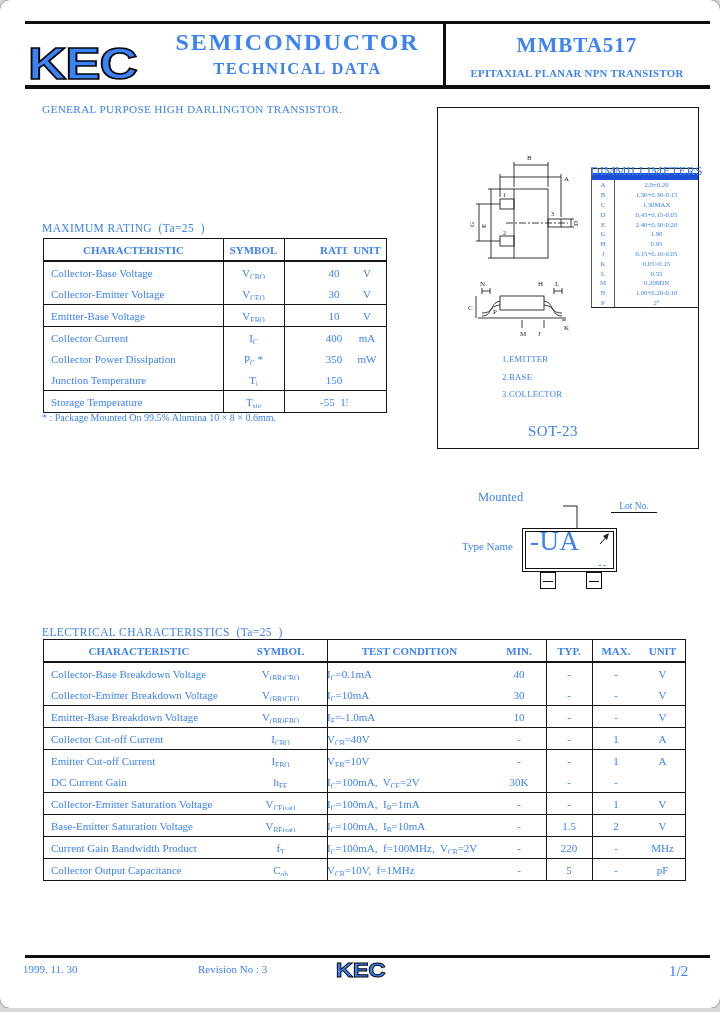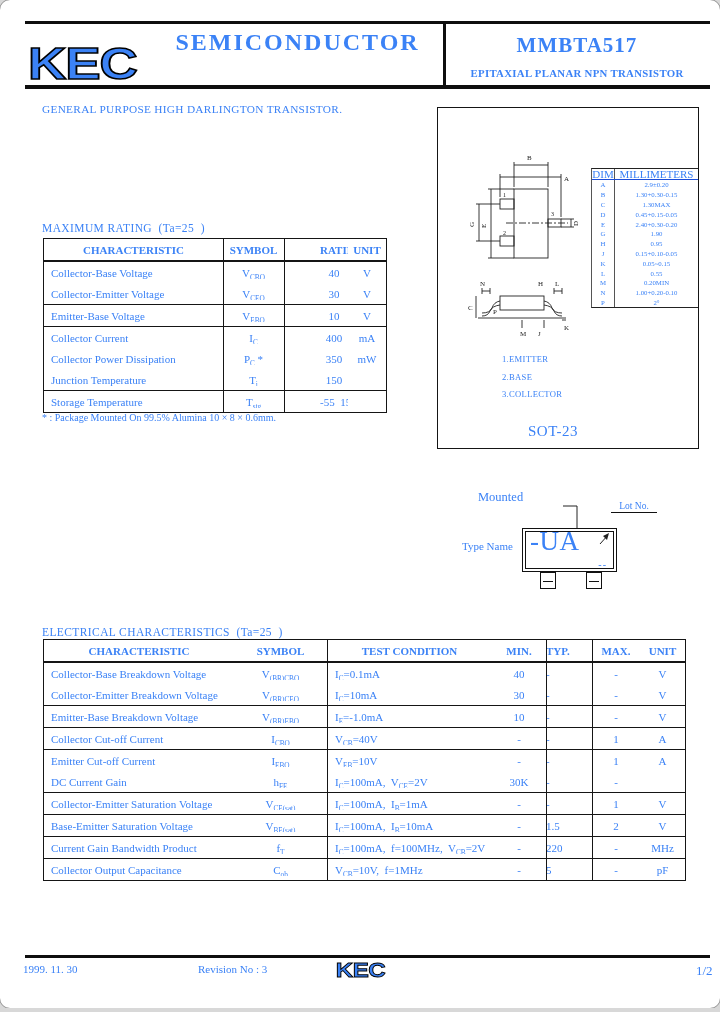--- a/index.html
+++ b/index.html
@@ -24,32 +24,32 @@
   .cell{box-sizing:border-box;overflow:hidden;white-space:pre;}
   .ctr{text-align:center;}
   
   .mc1{width:179px;padding-left:7px;}
   .mc2{width:61px;text-align:center;}
   .mc3{width:64px;text-align:center;padding-left:36px;}
   .mc4{flex:1;text-align:center;}
   
   .ec-char{width:190px;padding-left:7px;}
   .ec-sym{width:93px;text-align:center;}
-  .ec-cond{width:165px;padding-left:8px;}
+  .ec-cond{width:165px;}
   .ec-min{width:54px;text-align:center;}
-  .ec-typ{width:46px;}
+  .ec-typ{width:46px;text-align:center;}
   .ec-max{width:48px;text-align:center;}
   .ec-unit{flex:1;text-align:center;}
   .hd{padding-left:0;text-align:center;}
   
   .pkgbox{position:absolute;left:437px;top:107px;width:262px;height:342px;border:1.2px solid #151515;box-sizing:border-box;}
   .dimtbl{position:absolute;right:0px;top:60px;width:107px;border-top:1.1px solid #222;border-bottom:1.1px solid #222;
           border-left:0.8px solid #555;font-size:6.8px;box-sizing:border-box;}
   .dimrow{display:flex;height:9.8px;align-items:center;position:relative;}
-  .dimrow.hdr{height:11px;border-bottom:1px solid #1d4ed8;box-sizing:border-box;font-size:11px;}
+  .dimrow.hdr{height:11px;border-bottom:7px solid #1d4ed8;box-sizing:border-box;font-size:13px;}
   .dim-a{width:22px;text-align:center;border-right:0.8px solid #555;align-self:stretch;display:flex;align-items:center;justify-content:center;}
   .dim-b{flex:1;text-align:center;}
   .pinlist{position:absolute;left:64px;top:243px;font-size:8.6px;line-height:17.5px;letter-spacing:0.3px;}
   .pkgname{position:absolute;left:55px;top:315px;width:120px;text-align:center;font-size:15px;letter-spacing:0.5px;}
   
   .mark-rect{position:absolute;left:522px;top:528px;width:95px;height:44px;border:1.3px solid #111;box-sizing:border-box;}
   .mark-rect-inner{position:absolute;left:2px;top:2px;right:2px;bottom:2px;border:1px solid #111;}
   .mark-ua{position:absolute;left:7px;top:-3px;font-size:27px;letter-spacing:0.5px;}
   .mark-dash{position:absolute;right:9px;bottom:1px;font-size:10px;letter-spacing:1px;}
   .pad{position:absolute;top:572px;width:16px;height:17px;border:1.1px solid #111;box-sizing:border-box;}
@@ -64,20 +64,21 @@
 
   <div class="rule" style="left:25px;top:21px;width:685px;height:3px;"></div>
   <div class="rule" style="left:443px;top:24px;width:3px;height:62px;"></div>
   <div class="rule" style="left:25px;top:85px;width:685px;height:3.5px;"></div>
 
   <div class="abs" style="left:28px;top:38px;font-size:45px;">
     <span class="kec-logo">KEC</span>
   </div>
   <div class="abs ctr" style="left:150px;top:29px;width:295px;font-family:Liberation Serif, serif;">
     <div class="b" style="font-size:24px;letter-spacing:2px;">SEMICONDUCTOR</div>
+    <div class="b" style="font-size:16.5px;letter-spacing:1.5px;margin-top:3px;">TECHNICAL DATA</div>
   </div>
   <div class="abs ctr" style="left:448px;top:33px;width:258px;">
     <div class="b" style="font-size:21px;letter-spacing:1px;">MMBTA517</div>
     <div class="b" style="font-size:10.8px;letter-spacing:0.3px;margin-top:9px;">EPITAXIAL PLANAR NPN TRANSISTOR</div>
   </div>
 
   <div class="abs" style="left:42px;top:103px;font-size:11.3px;letter-spacing:0.3px;">GENERAL PURPOSE HIGH DARLINGTON TRANSISTOR.</div>
 
   <div class="pkgbox">
     <svg width="260" height="340" viewBox="0 0 260 340">
@@ -418,15 +419,15 @@
       <div class="vline" style="left: 502px;"></div>
       <div class="vline" style="left: 548px;"></div>
     </div>
 
   <div class="rule" style="left:25px;top:955px;width:685px;height:2.5px;"></div>
   <div class="abs" style="left:23px;top:963px;font-size:11px;">1999. 11. 30</div>
   <div class="abs" style="left:198px;top:963px;font-size:11px;">Revision No : 3</div>
   <div class="abs ctr" style="left:300px;top:958px;width:120px;font-size:21px;">
     <span class="kec-logo-sm">KEC</span>
   </div>
-  <div class="abs" style="left:696px;top:963px;font-size:13px;">1/2</div>
+  <div class="abs" style="left:669px;top:963px;font-size:15px;">1/2</div>
 
 </div>
 
 </body></html>

